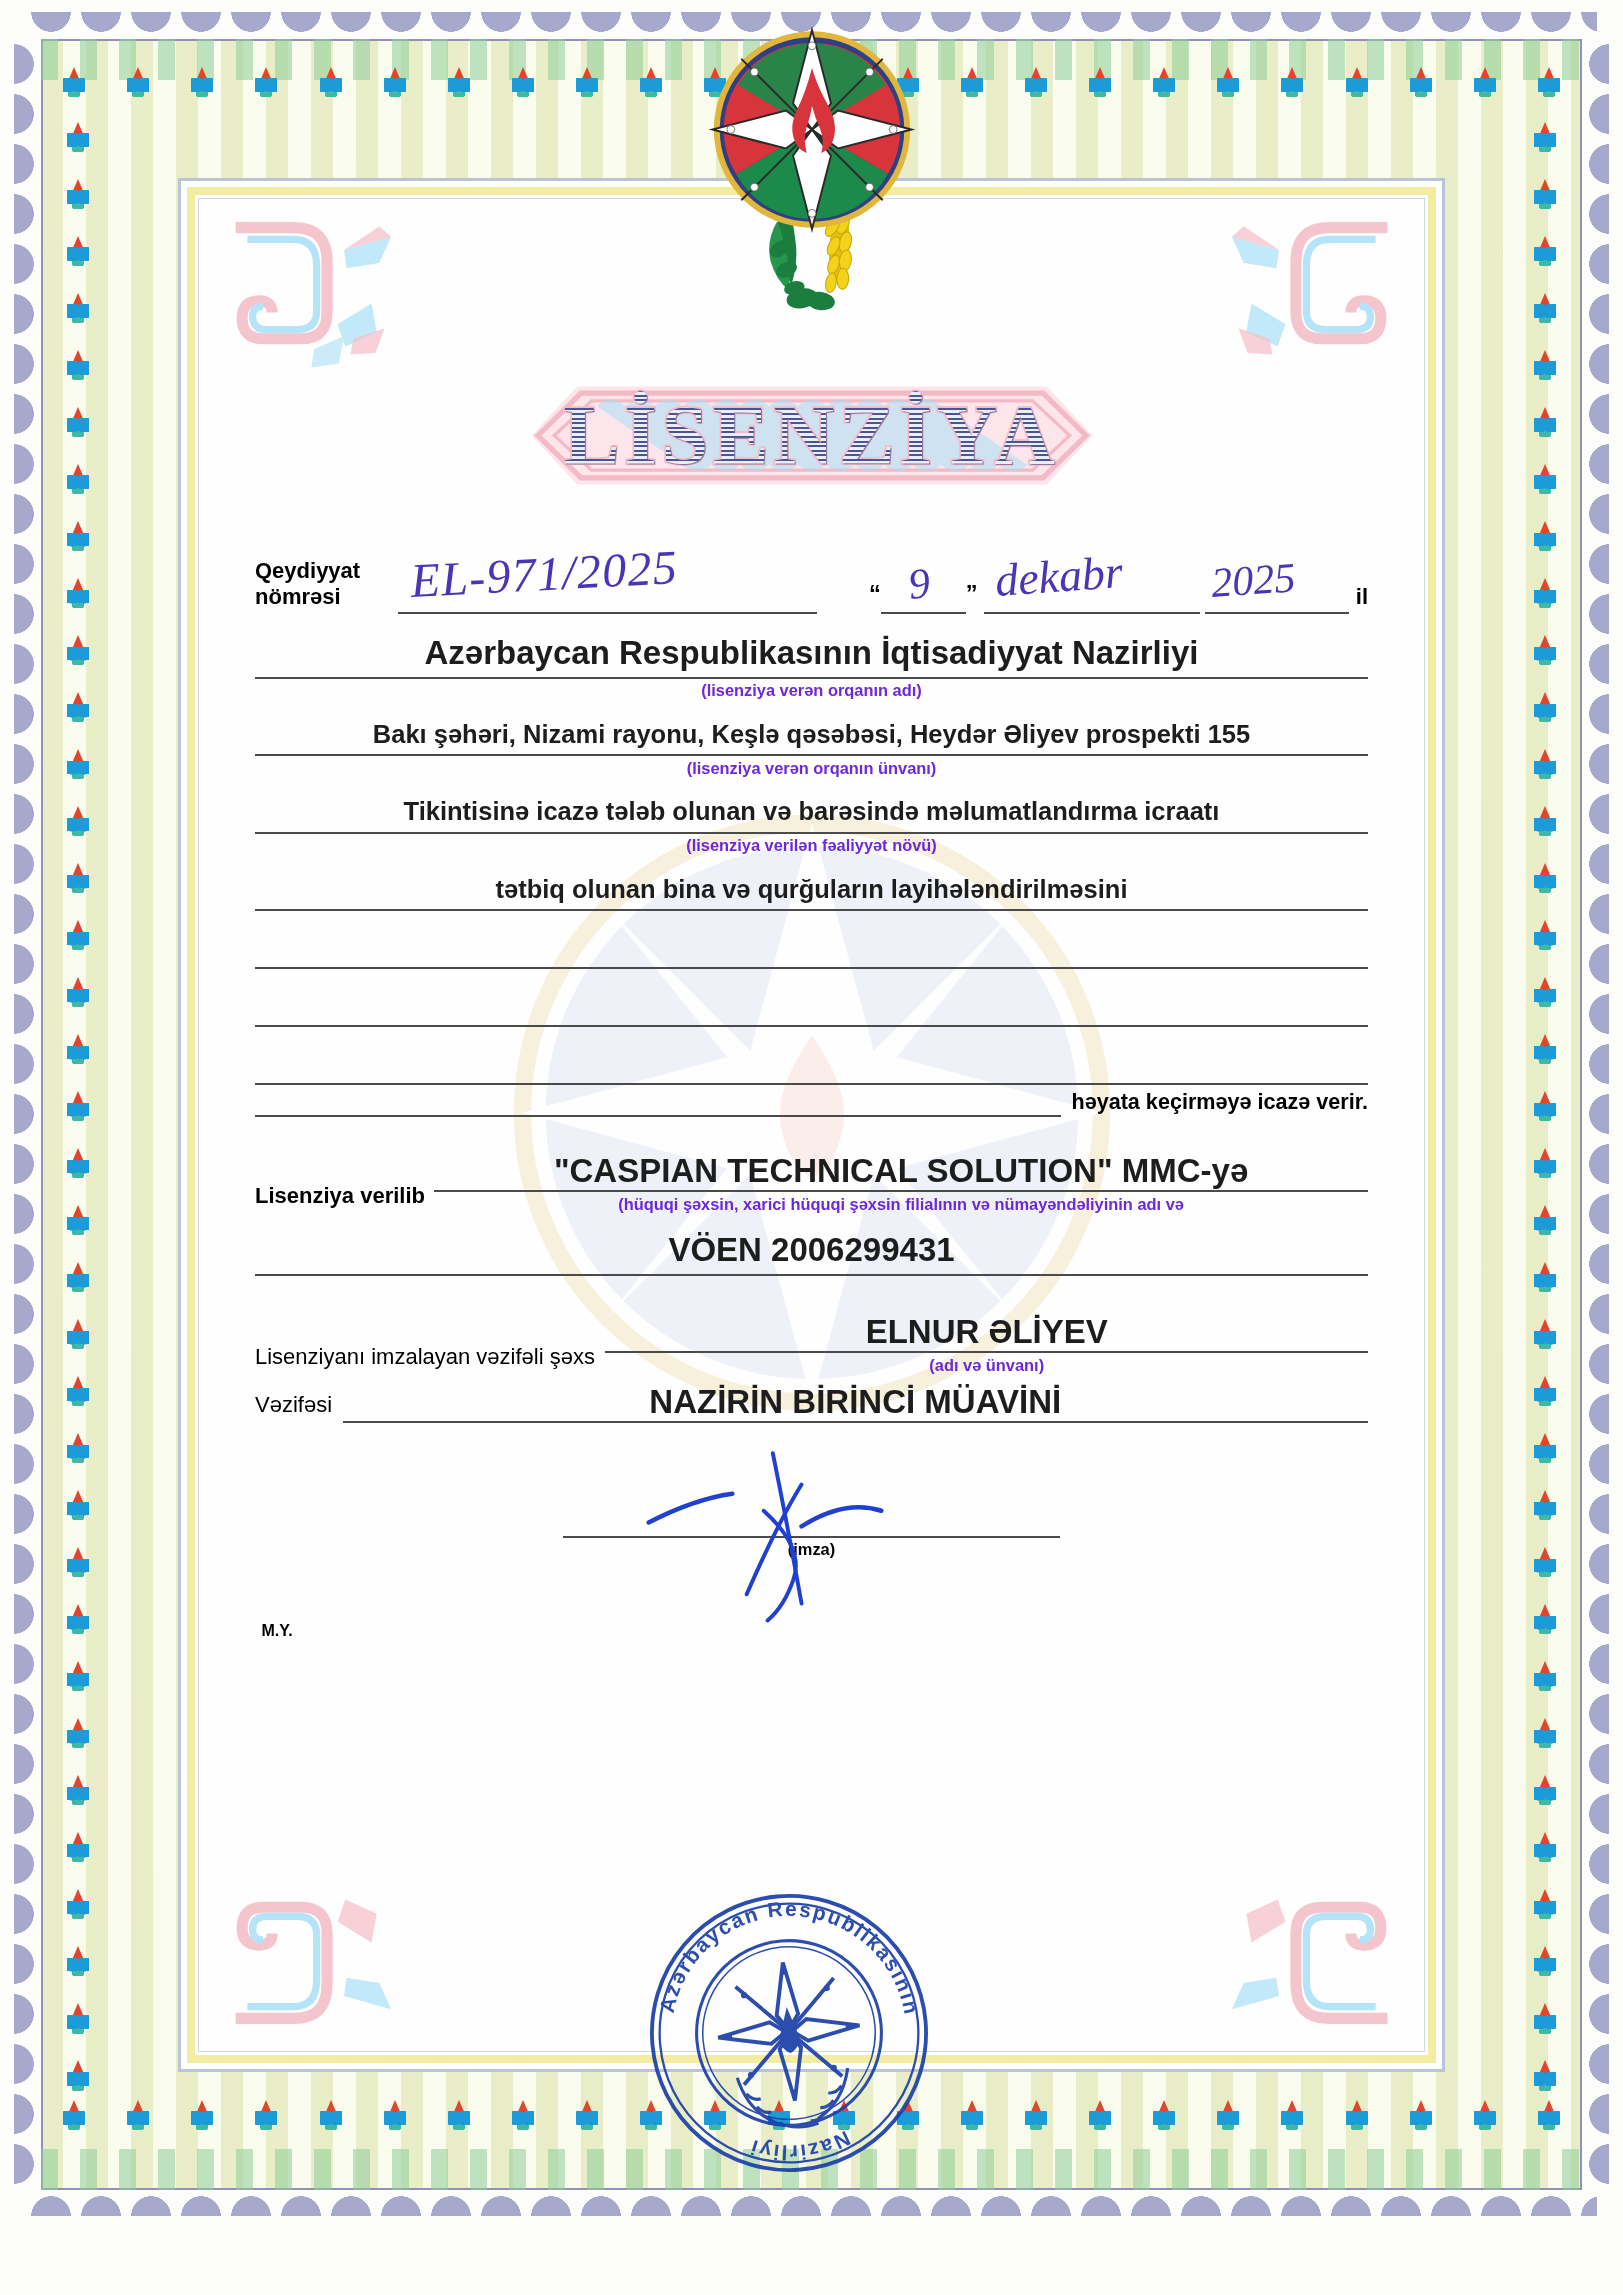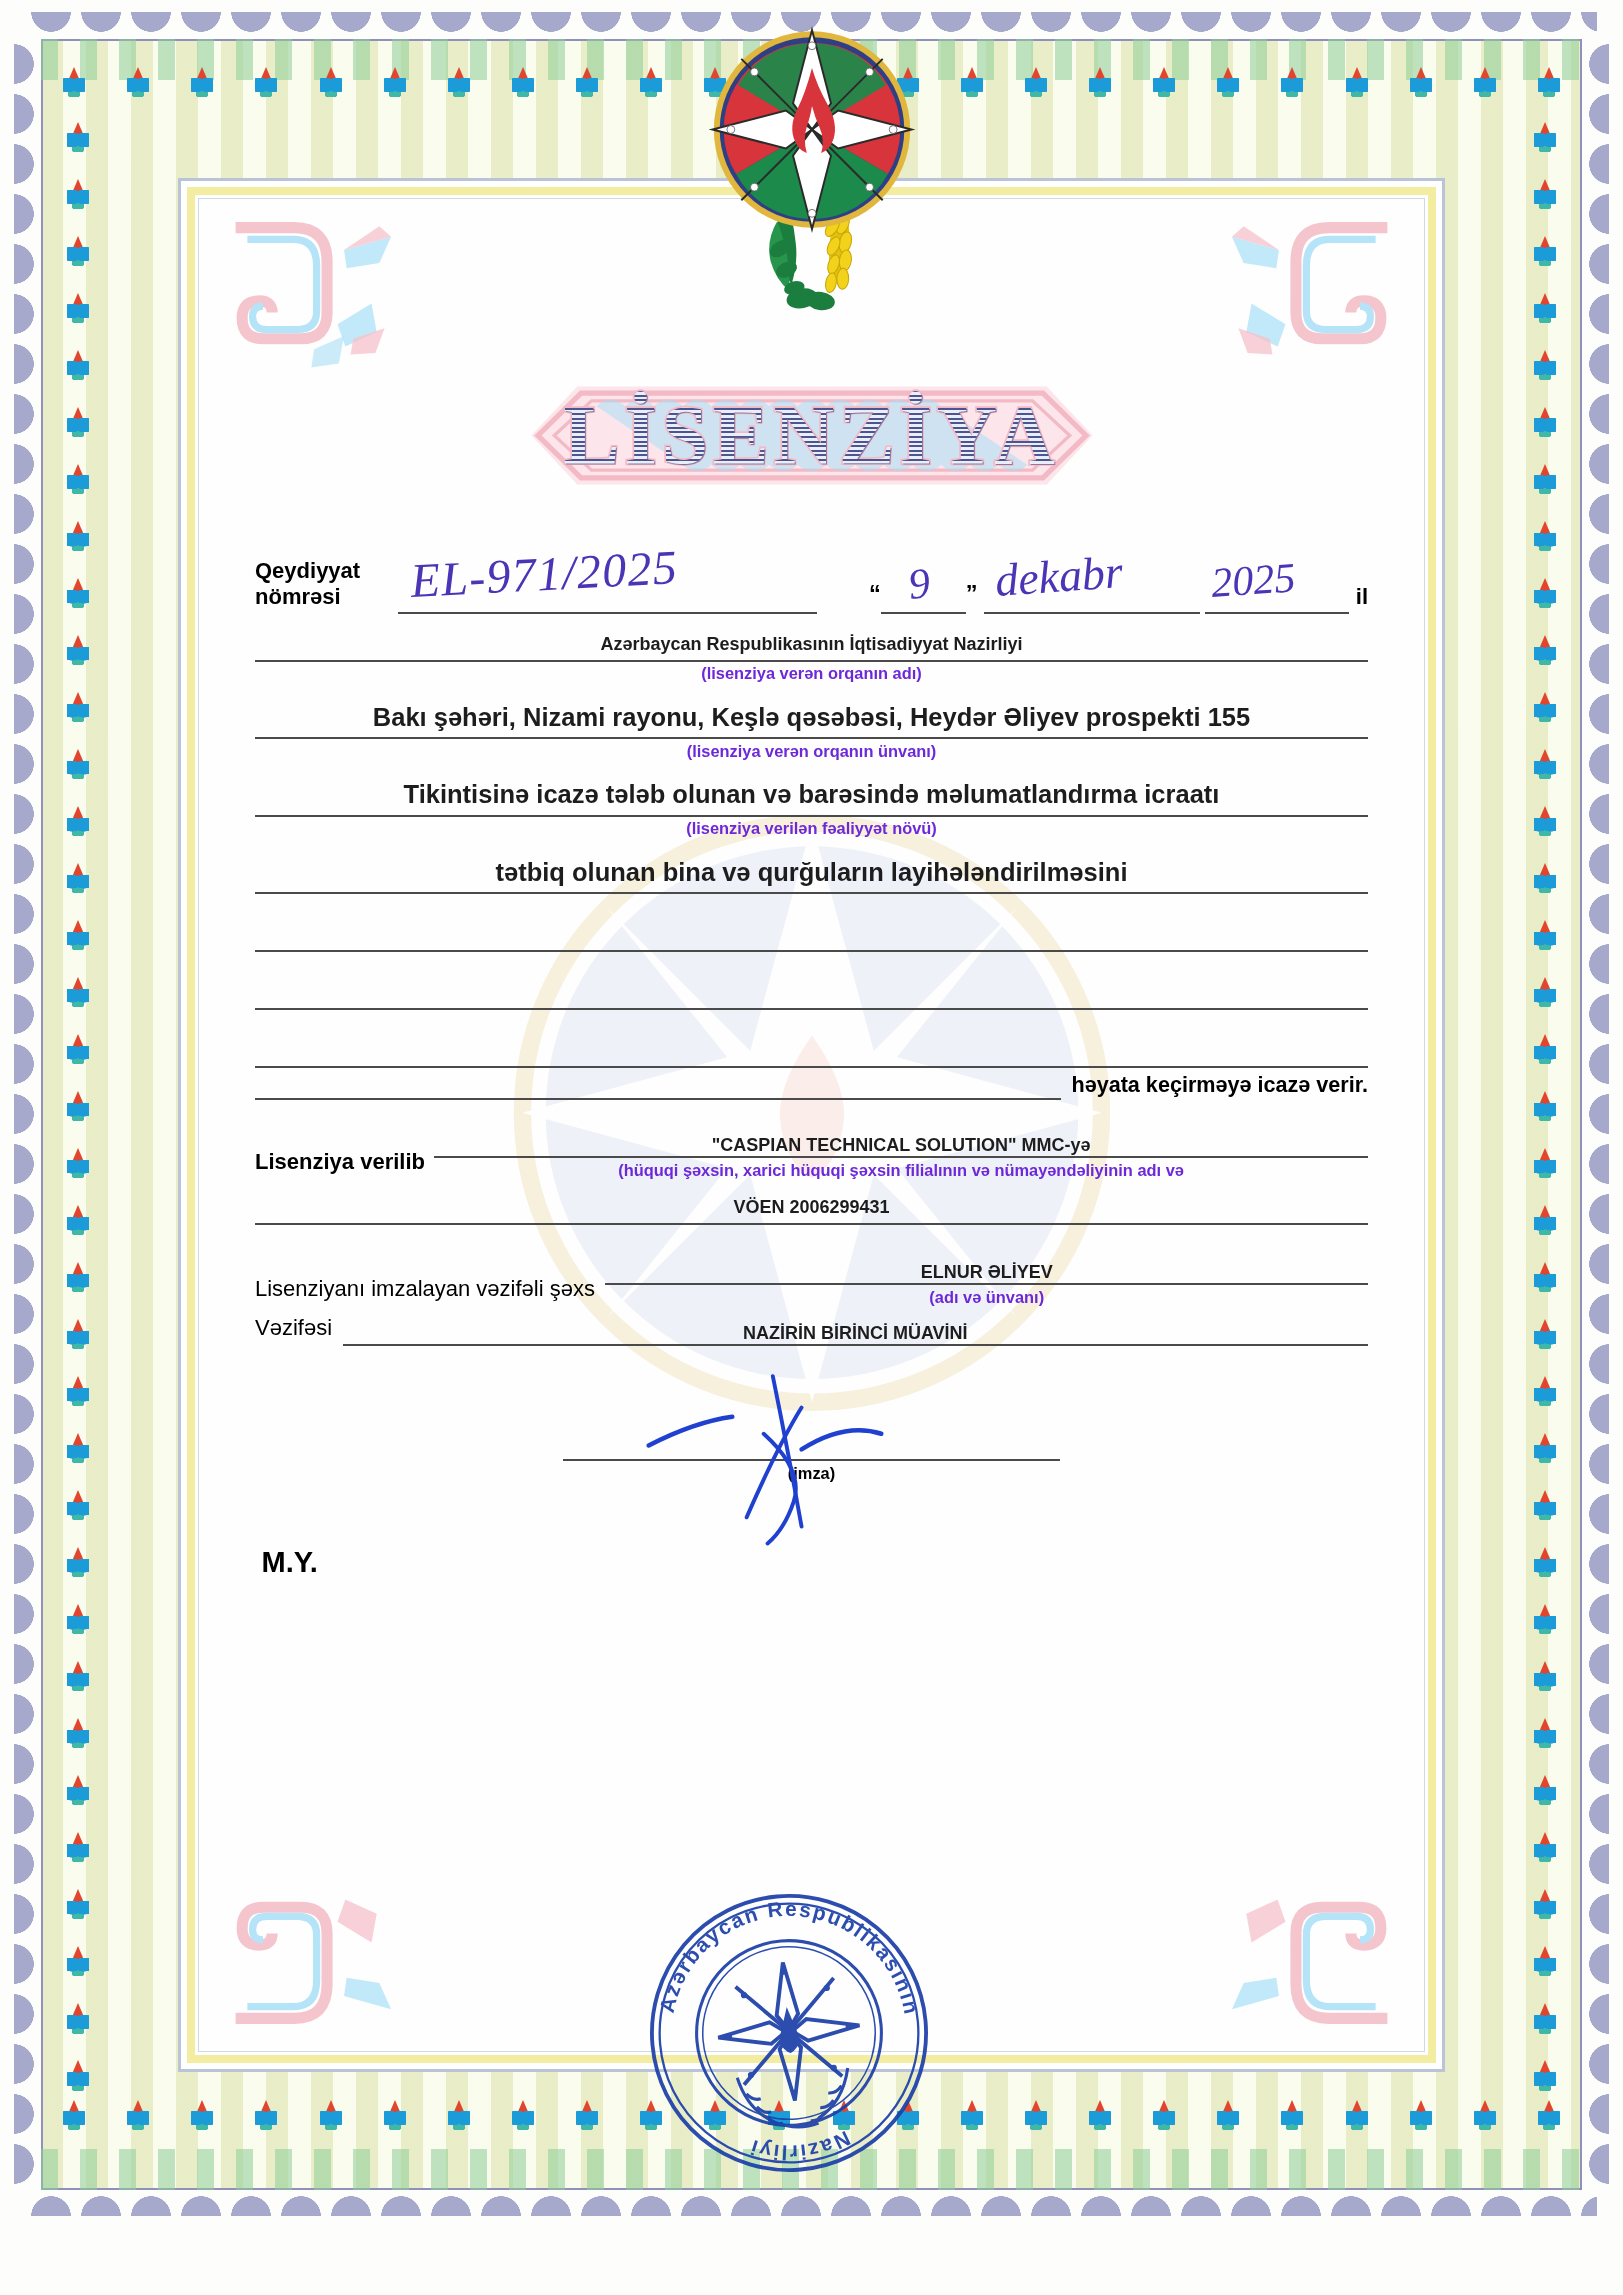--- a/index.html
+++ b/index.html
@@ -85,21 +85,21 @@
     -webkit-background-clip:text;background-clip:text;
     -webkit-text-fill-color:transparent;
     text-shadow:none;
     filter:drop-shadow(1.3px 1.3px 0 rgba(60,70,130,.55));}
   .title-text-outline{position:absolute;z-index:2;font-family:"Liberation Serif",serif;
     font-weight:700;font-size:84px;letter-spacing:4.6px;color:transparent;
     -webkit-text-stroke:3.3px #f3b9c4;}
 
   
   .content{position:absolute;left:255px;right:255px;top:543px;z-index:10;}
-  .val{font-size:18px;font-weight:700;color:#1d1d1d;text-align:center;white-space:nowrap;}
+  .val{font-size:33px;font-weight:700;color:#1d1d1d;text-align:center;white-space:nowrap;}
   .val.sm{font-size:25.5px;}
   .cap{font-size:16.4px;font-weight:700;color:#6d28d9;text-align:center;margin-top:2.6px;}
   .rule{border-bottom:2px solid #4a4a4a;}
 
   
   .reg-row{display:flex;align-items:flex-end;gap:0;height:71px;}
   .reg-label{font-size:22px;font-weight:700;padding-bottom:3.9px;}
   .reg-line{flex:0 0 419px;border-bottom:2px solid #4a4a4a;position:relative;height:65px;}
   .hw{position:absolute;font-family:"Liberation Serif",serif;font-style:italic;
       color:#4b34b5;font-weight:400;}
@@ -132,21 +132,21 @@
   .sig-row{display:flex;align-items:flex-end;margin-top:37px;}
   .sig-label{font-size:22px;font-weight:400;padding-bottom:5.2px;white-space:nowrap;}
   .sig-fieldwrap{flex:1 1 auto;margin-left:10.5px;}
   .sig-field{border-bottom:2px solid #4a4a4a;}
 
   .imza-wrap{margin-top:34px;display:flex;justify-content:center;position:relative;}
   .imza-line{width:497px;border-bottom:2px solid #4a4a4a;height:79px;position:relative;}
   .signature{position:absolute;left:79px;top:-26px;width:340px;height:196px;pointer-events:none;}
   .imza-cap{text-align:center;font-size:16.4px;font-weight:700;margin-top:2.6px;}
 
-  .my{margin-top:63px;font-size:29px;font-weight:700;padding-left:6.5px;}
+  .my{margin-top:63px;font-size:16px;font-weight:700;padding-left:6.5px;}
 
   
   .stamp{position:absolute;left:635px;top:1879px;width:308px;height:308px;z-index:30;
          opacity:.92;transform:rotate(-5deg);}
 </style>
 </head>
 <body>
 
 <div class="page">
 

